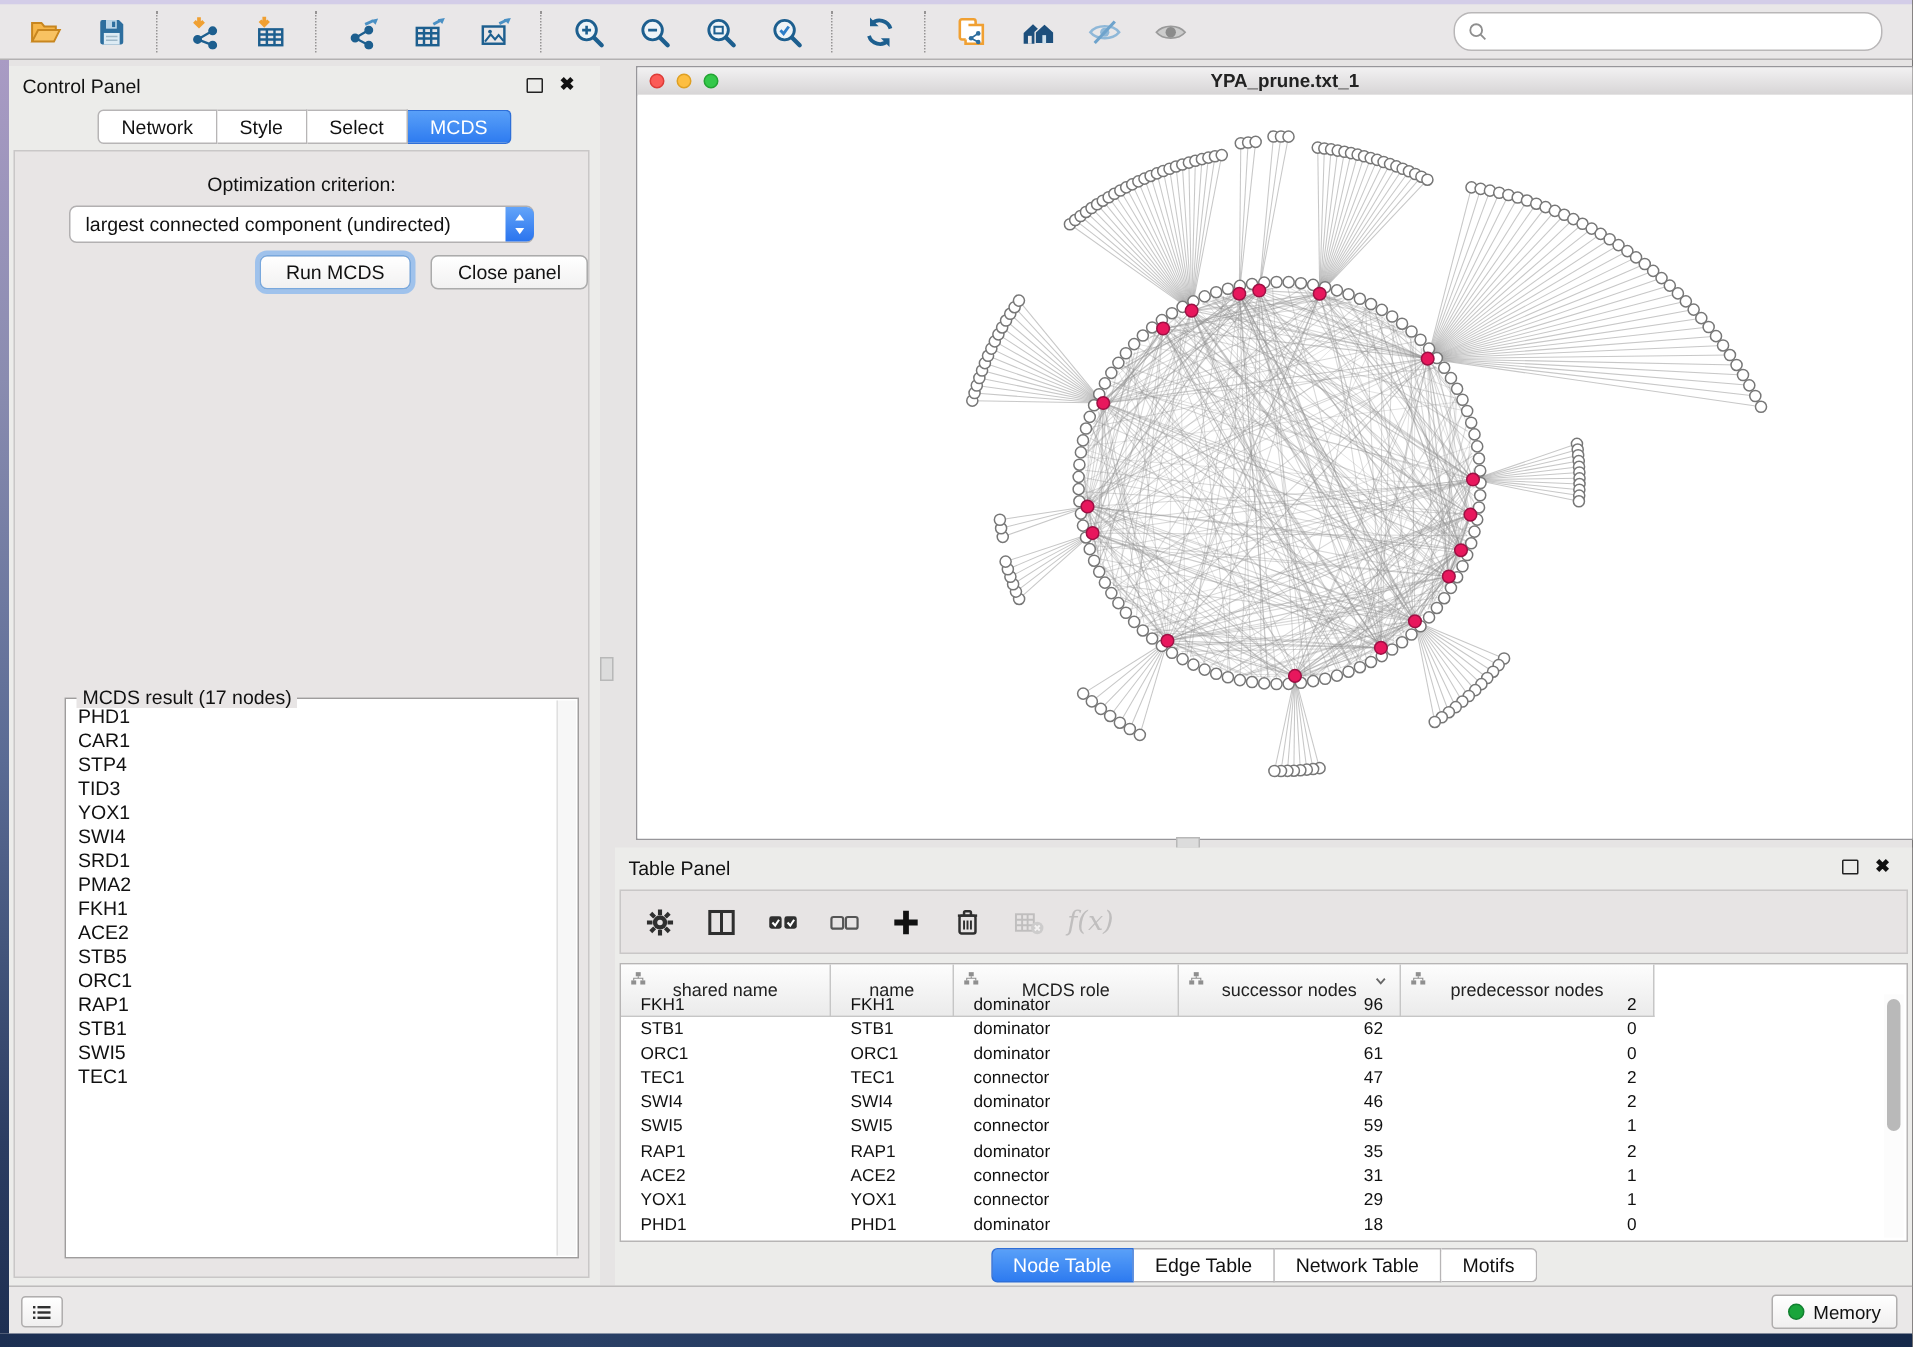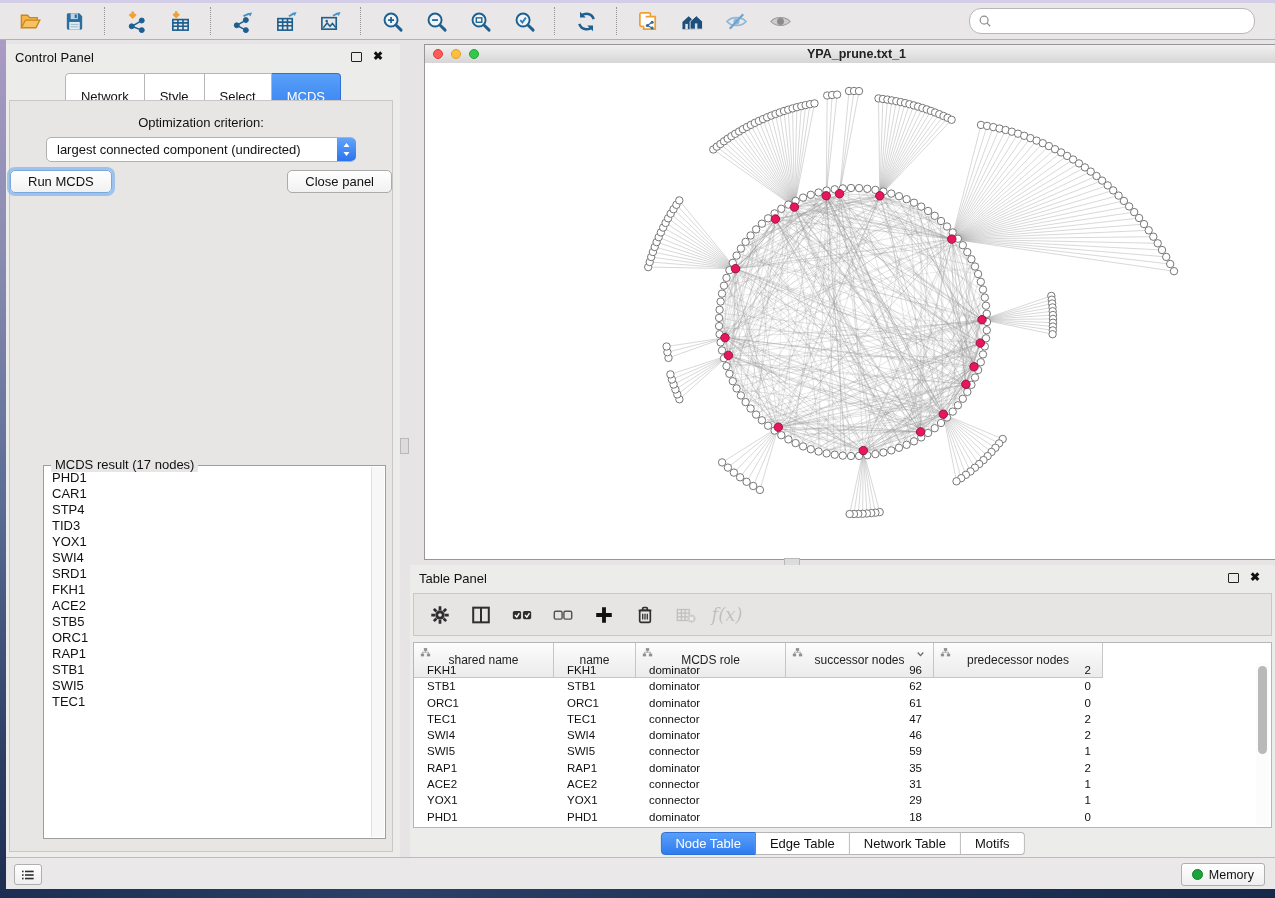--- a/index.html
+++ b/index.html
@@ -23,33 +23,33 @@
   .search-wrap svg{width:14px;height:14px;flex:0 0 auto;}
   .search-wrap input{border:none;outline:none;background:transparent;flex:1;font:12px "Liberation Sans",sans-serif;margin-left:5px;}
   
   .panel-title-row{position:absolute;left:0;top:0;right:0;height:26px;}
   .panel-title-row .ptitle{position:absolute;left:9px;top:6px;font-size:13px;color:#111;text-align:right;}
   .float-box{position:absolute;top:8px;width:9px;height:8px;border:1.6px solid #222;border-radius:1px;}
   .close-x{position:absolute;top:5px;font-size:12px;font-weight:bold;color:#111;}
   
   .control-panel{position:absolute;left:6px;top:44px;width:394px;height:813px;background:#ececea;}
   .cp-tabs{position:absolute;top:29px;left:0;right:0;display:flex;justify-content:center;}
-  .cptab{height:21px;line-height:21px;padding:12px 15px;background:#fff;border:1px solid #b7b5b6;border-left:none;
+  .cptab{height:21px;line-height:21px;padding:0 15px;background:#fff;border:1px solid #b7b5b6;border-left:none;
     font-size:13px;color:#111;text-align:center;}
   .cptab:first-child{border-left:1px solid #b7b5b6;border-radius:4px 0 0 4px;}
   .cptab:last-child{border-radius:0 4px 4px 0;}
   .cptab.sel{background:linear-gradient(180deg,#59a0f8,#2e7bf0);color:#fff;border-color:#2e6fd8;}
   .cp-body{position:absolute;left:3px;right:7px;top:56px;bottom:5px;background:#e8e5e5;border:1px solid #c9c7c7;}
   .opt-label{position:absolute;top:14px;left:0;right:0;text-align:center;font-size:13px;color:#111;}
   .dropdown{position:absolute;top:36px;left:36px;right:36px;height:23px;background:#fff;border:1px solid #b2b0b1;
     border-radius:5px;display:flex;align-items:center;}
   .dd-text{flex:1;font-size:13px;color:#111;padding-left:10px;white-space:nowrap;overflow:hidden;}
   .dd-stepper{width:19px;height:23px;margin:-1px -1px -1px 0;border-radius:0 5px 5px 0;
     background:linear-gradient(180deg,#63a4f9,#2a74ee);display:flex;align-items:center;justify-content:center;}
-  .btn-row{position:absolute;top:69px;left:0;right:0;display:flex;justify-content:space-between;gap:13px;}
+  .btn-row{position:absolute;top:69px;left:0;right:0;display:flex;justify-content:flex-end;gap:13px;}
   .mac-btn{height:23px;padding:0 17px;background:linear-gradient(180deg,#ffffff,#f2f1f1);border:1px solid #ababab;
     border-radius:5px;font:13px "Liberation Sans",sans-serif;color:#111;}
   .mac-btn.focusring{box-shadow:0 0 0 3px rgba(120,175,240,.65);border-color:#79a8dd;}
   .result-box{position:absolute;left:6px;right:6px;top:364px;bottom:12px;border:1px solid #9f9d9d;background:#fff;margin-left:27px;}
   .result-legend{position:absolute;top:-9px;left:7px;background:#e8e5e5;padding:0 4px;font-size:13px;color:#111;}
   .result-list{position:absolute;left:2px;top:4px;bottom:2px;right:14px;overflow:hidden;}
   .result-item{font-size:13px;line-height:16px;color:#111;padding-left:6px;}
   .result-scroll{position:absolute;top:1px;bottom:1px;right:1px;width:12px;background:#f7f7f7;border-left:1px solid #e0e0e0;}
   
   .v-splitter-handle{position:absolute;left:400px;top:438px;width:9px;height:16px;background:#dcdcdc;border:1px solid #b8b8b8;box-sizing:border-box;}
@@ -289,20 +289,21 @@
       <div class="result-box">
         <span class="result-legend">MCDS result (17 nodes)</span>
         <div class="result-list">
             <div class="result-item">PHD1</div>
             <div class="result-item">CAR1</div>
             <div class="result-item">STP4</div>
             <div class="result-item">TID3</div>
             <div class="result-item">YOX1</div>
             <div class="result-item">SWI4</div>
             <div class="result-item">SRD1</div>
+            <div class="result-item">PMA2</div>
             <div class="result-item">FKH1</div>
             <div class="result-item">ACE2</div>
             <div class="result-item">STB5</div>
             <div class="result-item">ORC1</div>
             <div class="result-item">RAP1</div>
             <div class="result-item">STB1</div>
             <div class="result-item">SWI5</div>
             <div class="result-item">TEC1</div>
           </div>
         <div class="result-scroll"></div>

